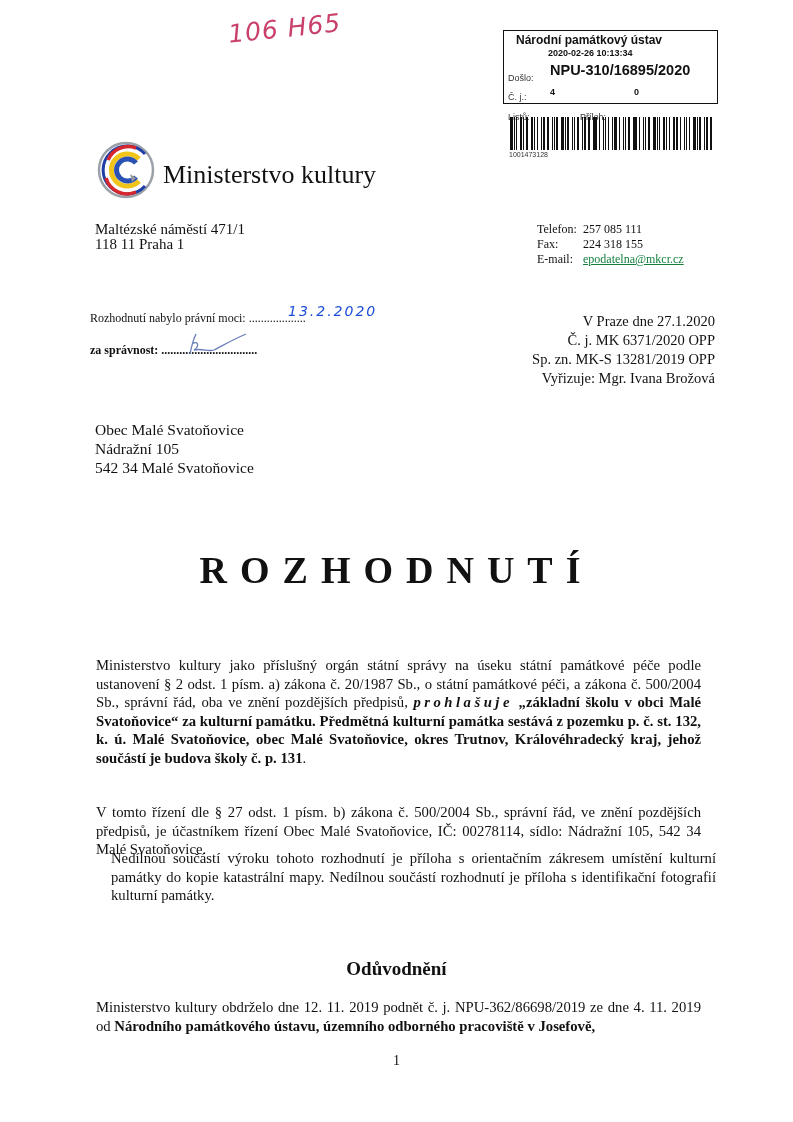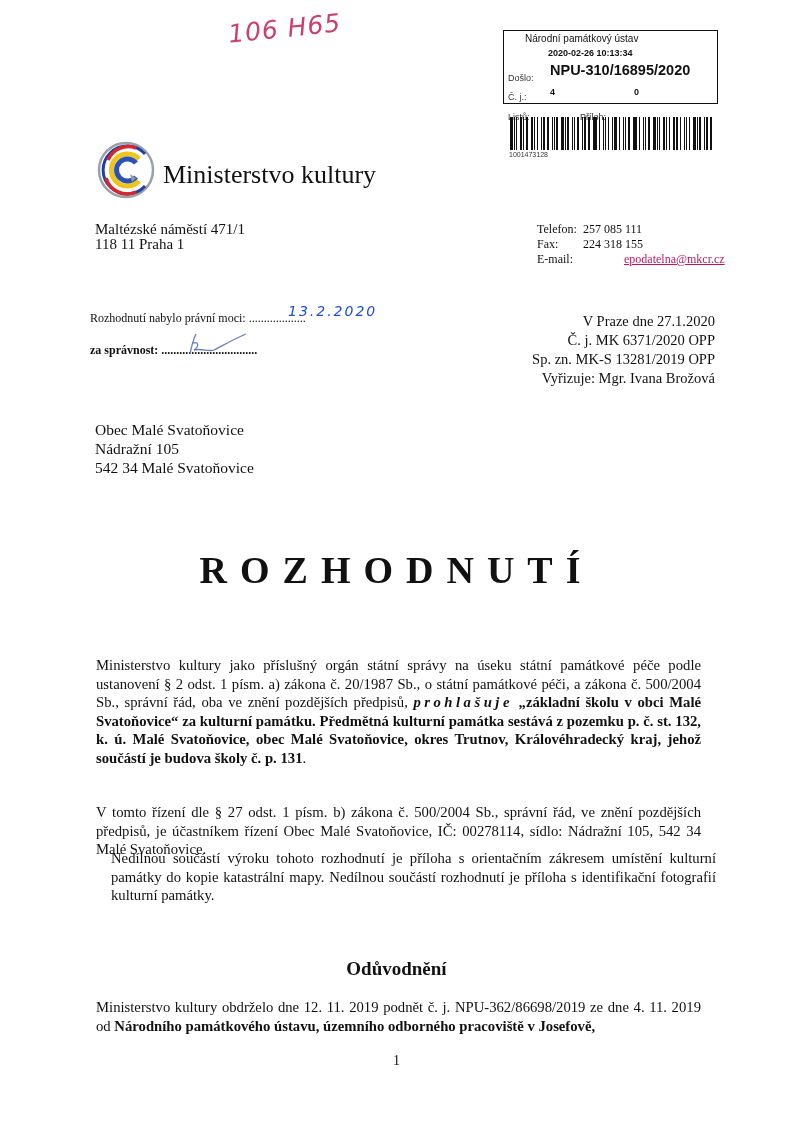--- a/index.html
+++ b/index.html
@@ -6,34 +6,34 @@
   body {
     width: 793px; height: 1122px; background: #ffffff; position: relative; overflow: hidden;
     font-family: "Liberation Serif", "DejaVu Serif", serif; color: #111;
   }
   .abs { position: absolute; }
   .handwrite { color: #c9406a; font-family: "DejaVu Sans", sans-serif; font-style: italic; }
   .hw-top { left: 228px; top: 14px; font-size: 25px; transform: rotate(-6deg); letter-spacing: 1px; }
 
   .stamp { left: 503px; top: 30px; width: 213px; height: 72px; border: 1.5px solid #111;
     font-family: "Liberation Sans", sans-serif; font-size: 9px; background:#fff; }
-  .stamp .org { position:absolute; left: 21px; top: 2px; font-weight: normal; font-size: 10px; }
+  .stamp .org { position:absolute; left: 12px; top: 2px; font-weight: bold; font-size: 12px; }
   .stamp .lbl { position:absolute; left: 4px; color:#333; font-size: 9px; margin-top: 25px; }
   .stamp .val { position:absolute; font-weight: bold; }
   .barcode { left: 510px; top: 117px; width: 205px; height: 33px; display:flex; align-items:stretch; }
   .barcode span { display:block; background:#111; height:100%; }
   .barcode-num { left: 509px; top: 151px; font-family: "Liberation Sans", sans-serif; font-size: 7px; color:#333; }
 
   .logo { left: 96px; top: 140px; width: 60px; height: 60px; }
   .ministry { left: 163px; top: 160px; font-size: 26px; color:#111; }
 
   .addr { left: 95px; top: 222px; font-size: 15px; line-height: 15px; }
   .contact { left: 520px; top: 222px; font-size: 12px; line-height: 15px; }
   .contact .k { display:inline-block; width: 46px; margin-left: 17px; }
-  .contact a { color: #be185d; text-decoration: underline; margin-left: 41px; }
+  .contact a { color: #15803d; text-decoration: underline; }
 
   .legal { left: 90px; top: 311px; font-size: 12px; }
   .legal .dots { letter-spacing: 0px; }
   .hw-date { left: 288px; top: 303px; font-size: 14px; color:#1d4ed8; font-style: italic; font-family:"DejaVu Sans", sans-serif; letter-spacing: 2px;}
   .correct { left: 90px; top: 343px; font-size: 12px; font-weight: bold; }
   .sig { left: 182px; top: 330px; width: 70px; height: 30px; }
 
   .refs { right: 78px; top: 312px; text-align: right; font-size: 14.5px; line-height: 19px; }
 
   .recipient { left: 95px; top: 420px; font-size: 15.5px; line-height: 19px; }

